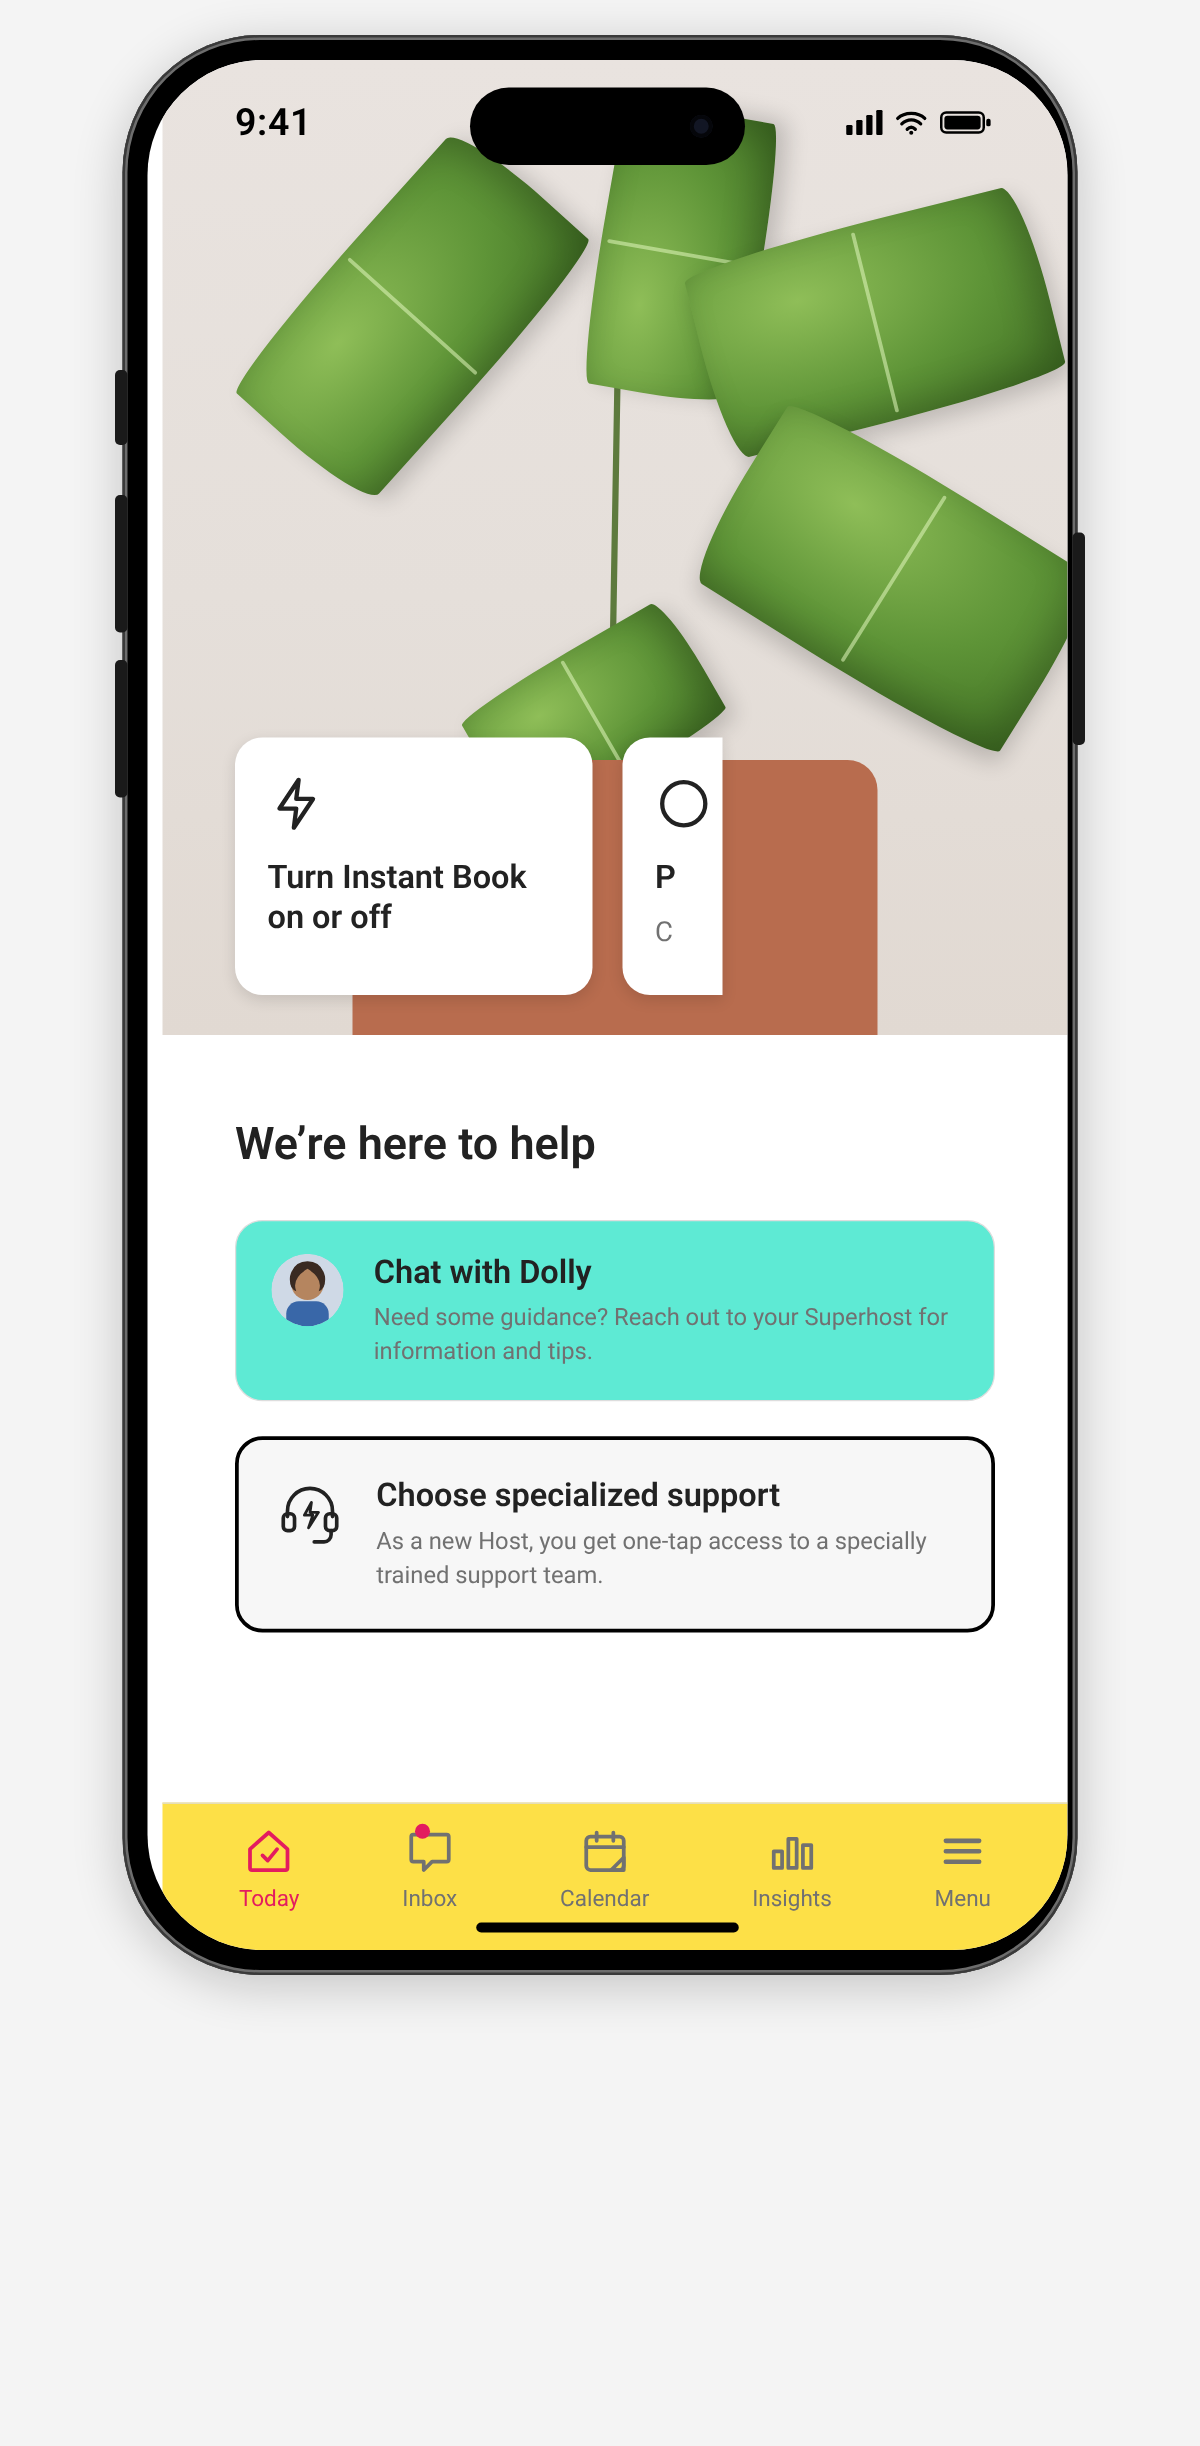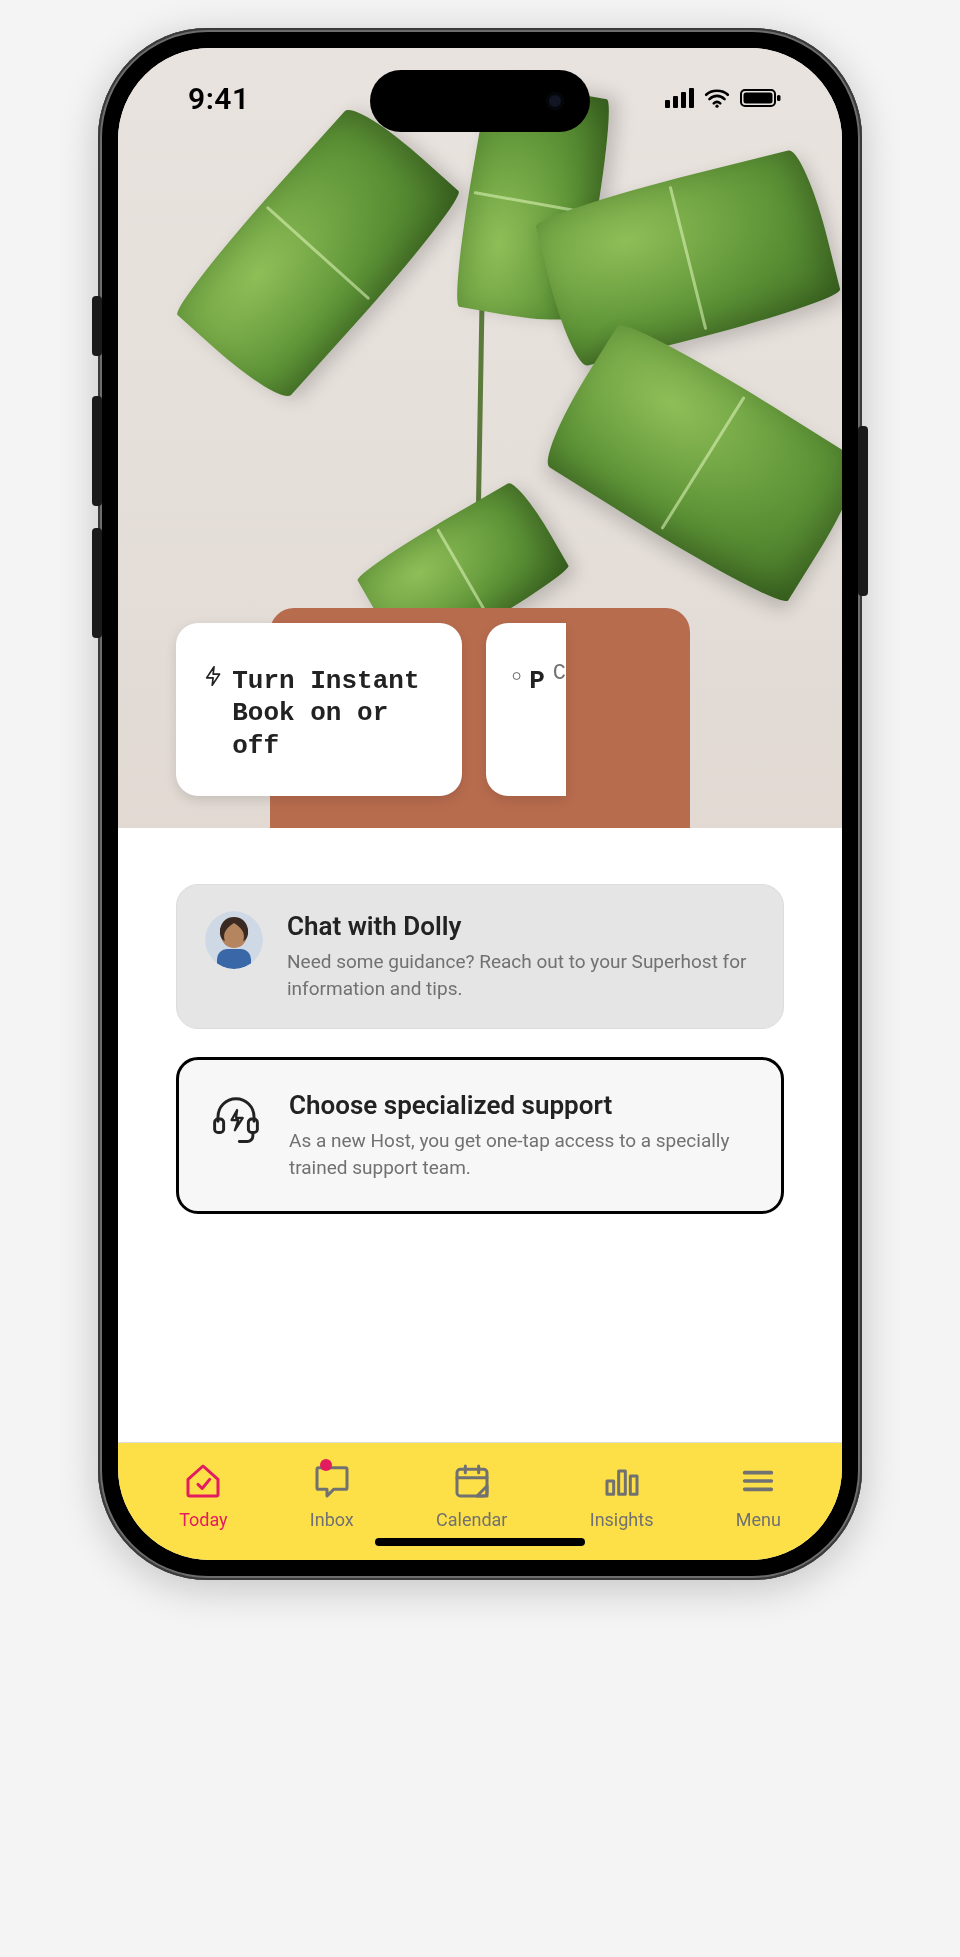--- a/index.html
+++ b/index.html
@@ -40,20 +40,21 @@
   .side-l3{left:-6px;top:500px;width:10px;height:110px;}
   .side-r {right:-6px;top:398px;width:10px;height:170px;}
   .screen{
     width:100%;height:100%;
     background:var(--bg);
     border-radius:92px;
     overflow:hidden;
     position:relative;
     display:flex;
     flex-direction:column;
+    padding-left:12px;
   }
   .notch{
     position:absolute;top:22px;left:50%;transform:translateX(-50%);
     width:220px;height:62px;background:#000;border-radius:40px;z-index:50;
   }
   .notch::after{
     content:"";position:absolute;right:26px;top:50%;transform:translateY(-50%);
     width:18px;height:18px;border-radius:50%;background:#121624;box-shadow:0 0 0 3px #05060a inset;
   }
 
@@ -83,35 +84,35 @@
   .L3{width:280px;height:160px;top:130px;left:430px;transform:rotate(-14deg);}
   .L4{width:290px;height:170px;top:330px;left:440px;transform:rotate(32deg);}
   .L5{width:190px;height:110px;top:470px;left:250px;transform:rotate(-30deg);}
 
   
   .cards{
     position:absolute;left:58px;right:-40px;bottom:32px;display:flex;gap:24px;
   }
   .card{
     flex:0 0 286px;background:#fff;border-radius:22px;box-shadow:var(--card-shadow);
-    padding:30px 26px 34px;box-sizing:border-box;display:flex;flex-direction:row;gap:8px;font-family:Liberation Mono, monospace;
+    padding:30px 26px 34px;box-sizing:border-box;display:flex;flex-direction:column;gap:8px;
   }
   .card .ic{width:46px;height:46px;}
   .card h3{margin:12px 0 0;font-size:26px;line-height:1.25;font-weight:600;}
   .card p{margin:6px 0 0;font-size:22px;line-height:1.35;color:var(--muted);}
   .card.peek{flex:0 0 80px;padding-right:0;border-top-right-radius:0;border-bottom-right-radius:0;overflow:hidden;}
 
   
   .help{
     padding:56px 58px 0;flex:1 1 auto;background:#fff;
   }
   .help h2{margin:10px 0 40px;font-size:36px;font-weight:600;}
   .tile{
     display:flex;gap:24px;align-items:flex-start;
-    border:1px solid var(--border);border-radius:22px;padding:26px 28px;background:#e5e5e5;
+    border:1px solid var(--border);border-radius:22px;padding:26px 28px;background:#5eead4;
   }
   .tile+.tile{margin-top:28px;}
   .tile.accent{border:3px solid #000;background:#f7f7f7;padding:30px 28px;}
   .tile .thumb{flex:0 0 58px;width:58px;height:58px;border-radius:50%;overflow:hidden;display:flex;align-items:center;justify-content:center;}
   .tile .txt h4{margin:0 0 8px;font-size:26px;font-weight:600;}
   .tile .txt p{margin:0;font-size:19px;line-height:1.4;color:var(--muted);}
   .avatar-svg{width:58px;height:58px;}
 
   
   .tabbar{
@@ -182,20 +183,21 @@
           <svg class="ic" viewBox="0 0 24 24" fill="none" stroke="#222" stroke-width="1.8">
               <circle cx="12" cy="12" r="9"></circle>
             </svg>
           <h3>P</h3>
           <p>C</p>
         </div>
       </div>
     </div>
 
     <div class="help">
+      <h2>We’re here to help</h2>
 
       <div class="tile">
         <div class="thumb">
           <svg class="avatar-svg" viewBox="0 0 58 58">
             <defs>
                 <clipPath id="c">
                   <circle cx="29" cy="29" r="29"></circle>
                 </clipPath>
               </defs>
             <g clip-path="url(#c)">

